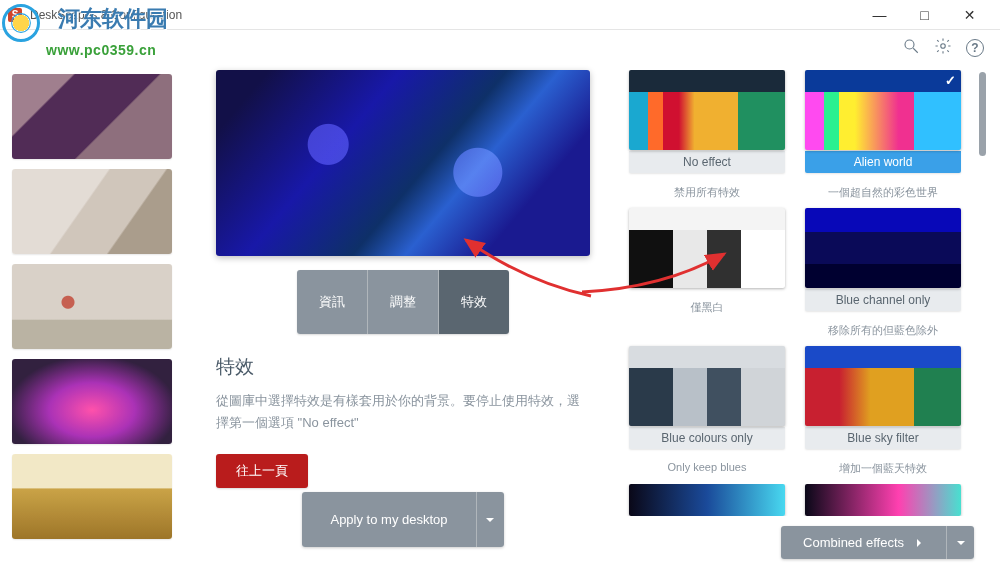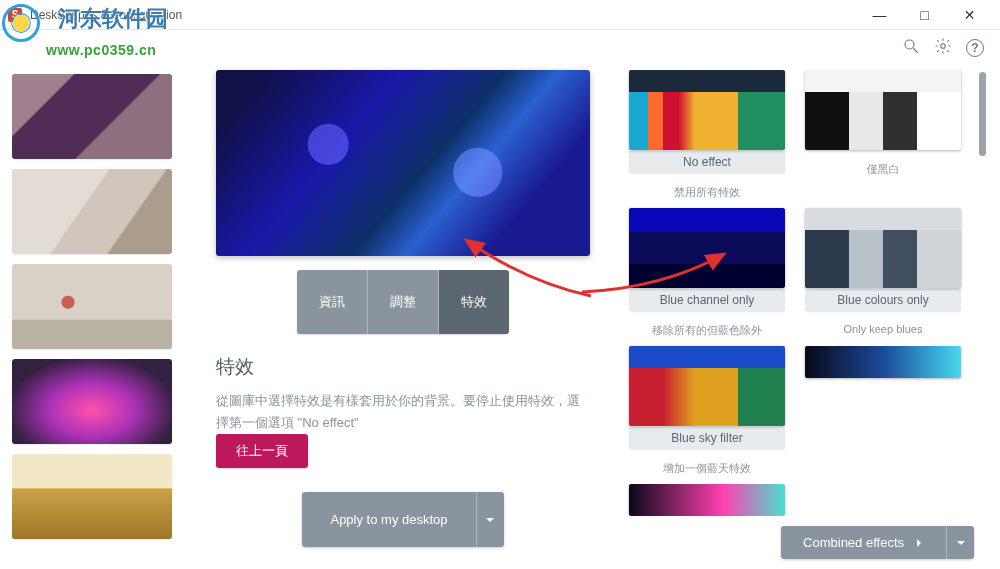--- a/index.html
+++ b/index.html
@@ -38,21 +38,21 @@
   linear-gradient(130deg,#121048 10%,#1818a8 35%,#0e3068 55%,#2a60d0 65%,#1a1a90 80%),
   repeating-linear-gradient(54deg,#0a88c0 0 6px,#1040a0 6px 12px);
   background-blend-mode:screen,screen,normal,normal;
 }
 .tabbar { margin-top:14px; align-self:center; display:flex; border-radius:3px; overflow:hidden; box-shadow:0 1px 2px rgba(0,0,0,0.15);}
 .tabbar .tab { padding:23px 22px; font-size:13px; color:#fff; background:#8a949e; border-right:1px solid #b0b6bb; }
 .tabbar .tab:last-child { border-right:none; }
 .tabbar .tab.active { background:#5a6670; }
 .main h2 { margin-top:20px; font-size:19px; font-weight:normal; color:#4a5a68; }
 .main .desc { margin-top:10px; font-size:13px; color:#8a949e; line-height:1.7; }
-.back-btn { align-self:flex-start; padding:8px 20px; background:#be185d; color:#fff; font-size:13px; border-radius:3px; box-shadow:0 1px 2px rgba(0,0,0,0.15);}
+.back-btn { margin-top:20px; align-self:flex-start; padding:8px 20px; background:#b91c1c; color:#fff; font-size:13px; border-radius:3px; box-shadow:0 1px 2px rgba(0,0,0,0.15);}
 .apply-row { margin-top:auto; margin-bottom:10px; align-self:center; display:flex; border-radius:3px; overflow:hidden; box-shadow:0 1px 3px rgba(0,0,0,0.2);}
 .apply-row .apply-btn { padding:20px 28px; background:#8a949e; color:#fff; font-size:13px; }
 .apply-row .apply-dd { width:28px; background:#8a949e; border-left:1px solid #b0b6bb; display:flex; align-items:center; justify-content:center; }
 .apply-row .apply-dd svg { width:10px; height:10px; fill:#fff; }
 
 .effects { flex:1; position:relative; padding: 4px 8px 12px 4px; }
 .grid { height:446px; overflow:hidden; display:grid; grid-template-columns: 170px 170px; column-gap:6px; row-gap:2px; justify-content:start; }
 .card { width:170px; display:flex; flex-direction:column; align-items:center; }
 .card .cimg { width:156px; height:80px; border-radius:2px; box-shadow:0 1px 3px rgba(0,0,0,0.3); position:relative;}
 .card .cname { width:156px; margin-top:1px; padding:4px 0; text-align:center; font-size:12px; color:#5a6670; background:#e8ebee; border-radius:0 0 2px 2px; box-shadow:0 1px 2px rgba(0,0,0,0.1);}
@@ -148,20 +148,25 @@
     </div>
   </div>
 
   <div class="effects">
     <div class="grid" id="effects-grid">
         <div class="card">
           <div class="cimg noeffect"></div>
           <div class="cname">No effect</div>
           <div class="cdesc">禁用所有特效</div>
         </div>
+        <div class="card selected">
+          <div class="cimg alien"></div>
+          <div class="cname">Alien world</div>
+          <div class="cdesc">一個超自然的彩色世界</div>
+        </div>
         <div class="card">
           <div class="cimg bw"></div>
           <div class="cdesc">僅黑白</div>
         </div>
         <div class="card">
           <div class="cimg bluech"></div>
           <div class="cname">Blue channel only</div>
           <div class="cdesc">移除所有的但藍色除外</div>
         </div>
         <div class="card">

